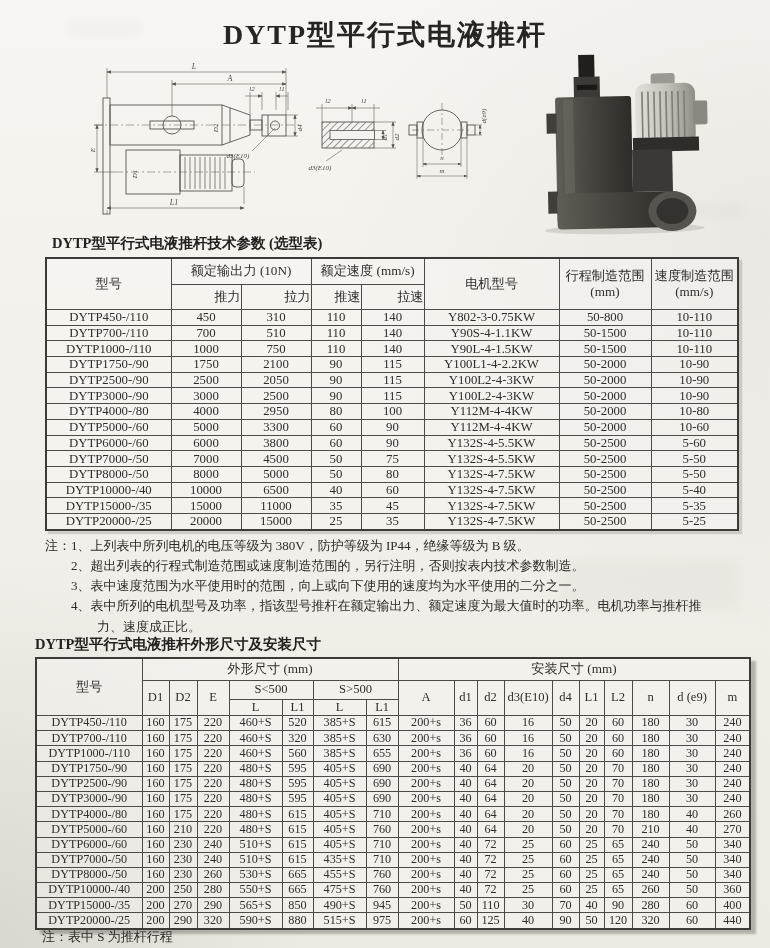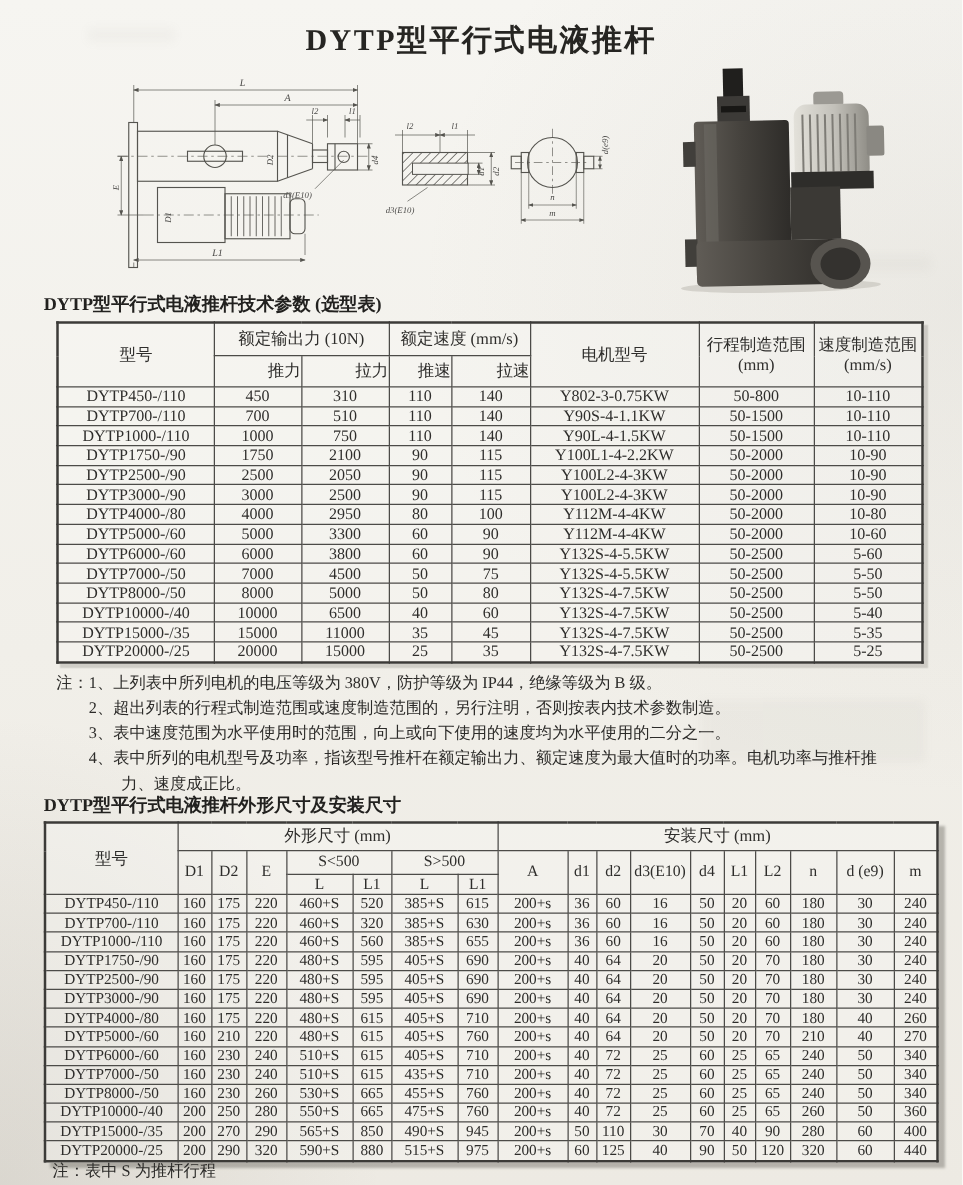--- a/index.html
+++ b/index.html
@@ -7,26 +7,26 @@
     position:relative; width:770px; height:948px; overflow:hidden;
     font-family:"Liberation Serif","DejaVu Serif",serif; color:#2e2d2b;
     background:
       radial-gradient(ellipse at 0% 100%, rgba(120,115,105,.16), transparent 28%),
       radial-gradient(ellipse at 100% 25%, rgba(150,145,135,.10), transparent 40%),
       linear-gradient(180deg,#f6f5f1 0%,#f1efe9 55%,#edeae3 100%);
   }
   .ghost{position:absolute; background:#9a968c; opacity:.06; filter:blur(4px); border-radius:3px;}
   .title{
     position:absolute; left:0; top:16px; width:770px; margin:0;
-    text-align:center; font-size:24px; font-weight:bold; letter-spacing:2px; color:#262522;
+    text-align:center; font-size:28px; font-weight:bold; letter-spacing:2px; color:#262522;
   }
   .diagram{position:absolute; left:90px; top:58px;}
   .photo{position:absolute; left:528px; top:50px; transform:rotate(-1.2deg);}
   .sec-head{position:absolute; font-size:14.5px; font-weight:bold; color:#22211f; white-space:nowrap;}
-  .sec1-head{left:35px; top:234px;}
+  .sec1-head{left:52px; top:234px;}
   .sec2-head{left:35px; top:635px;}
   table{border-collapse:collapse; table-layout:fixed; position:absolute; background:rgba(250,249,245,.35);}
   th,td{border:1px solid #4c4b48; text-align:center; padding:0; font-weight:normal;
         white-space:nowrap; overflow:hidden; color:#2e2d2b; line-height:1.1;}
   thead th{font-size:13.2px;}
   .t1{left:45px; top:257px; width:692px; border:2px solid #3c3b38; box-shadow:3px 3px 1px rgba(110,106,98,.25);}
   .t1 thead tr:nth-child(1) th{height:25px;}
   .t1 thead tr:nth-child(2) th{height:24px;text-align:right;}
   .t1 td{height:14.7px; font-size:12.8px;}
   .t2{left:35px; top:657px; width:714px; border:2px solid #3c3b38; box-shadow:5px 4px 2px rgba(95,92,86,.4);}

